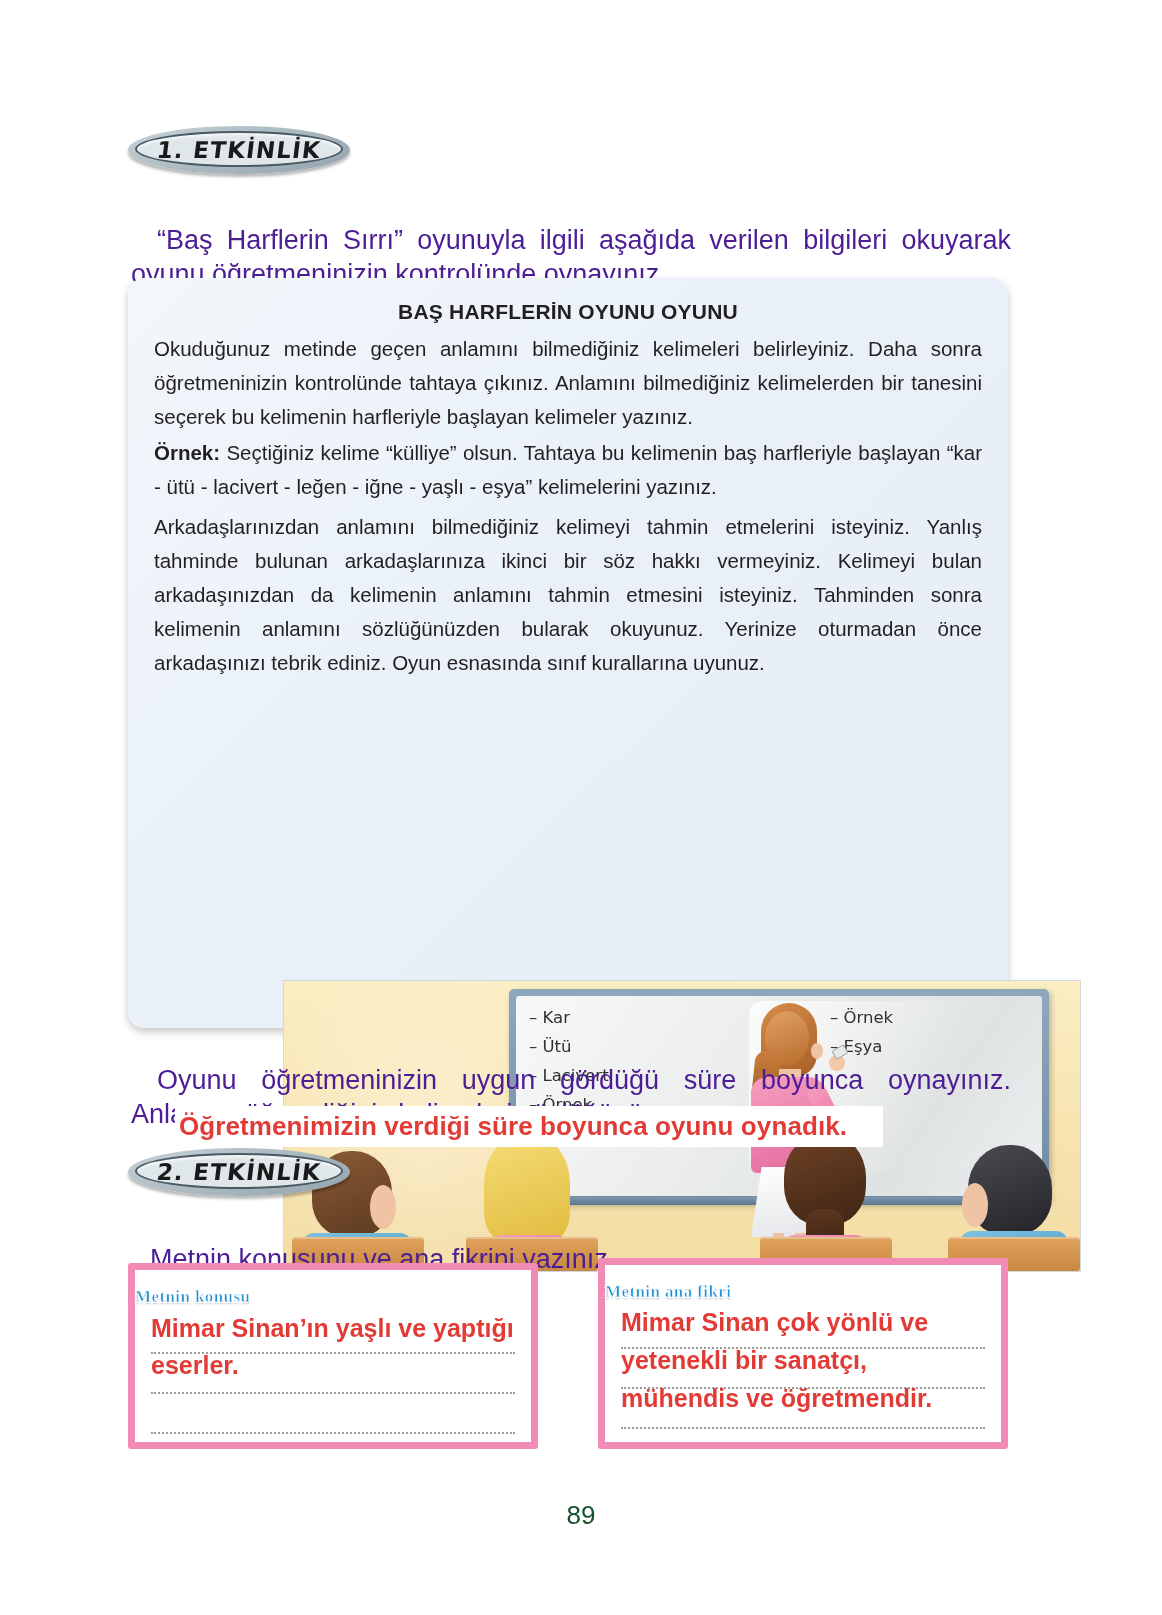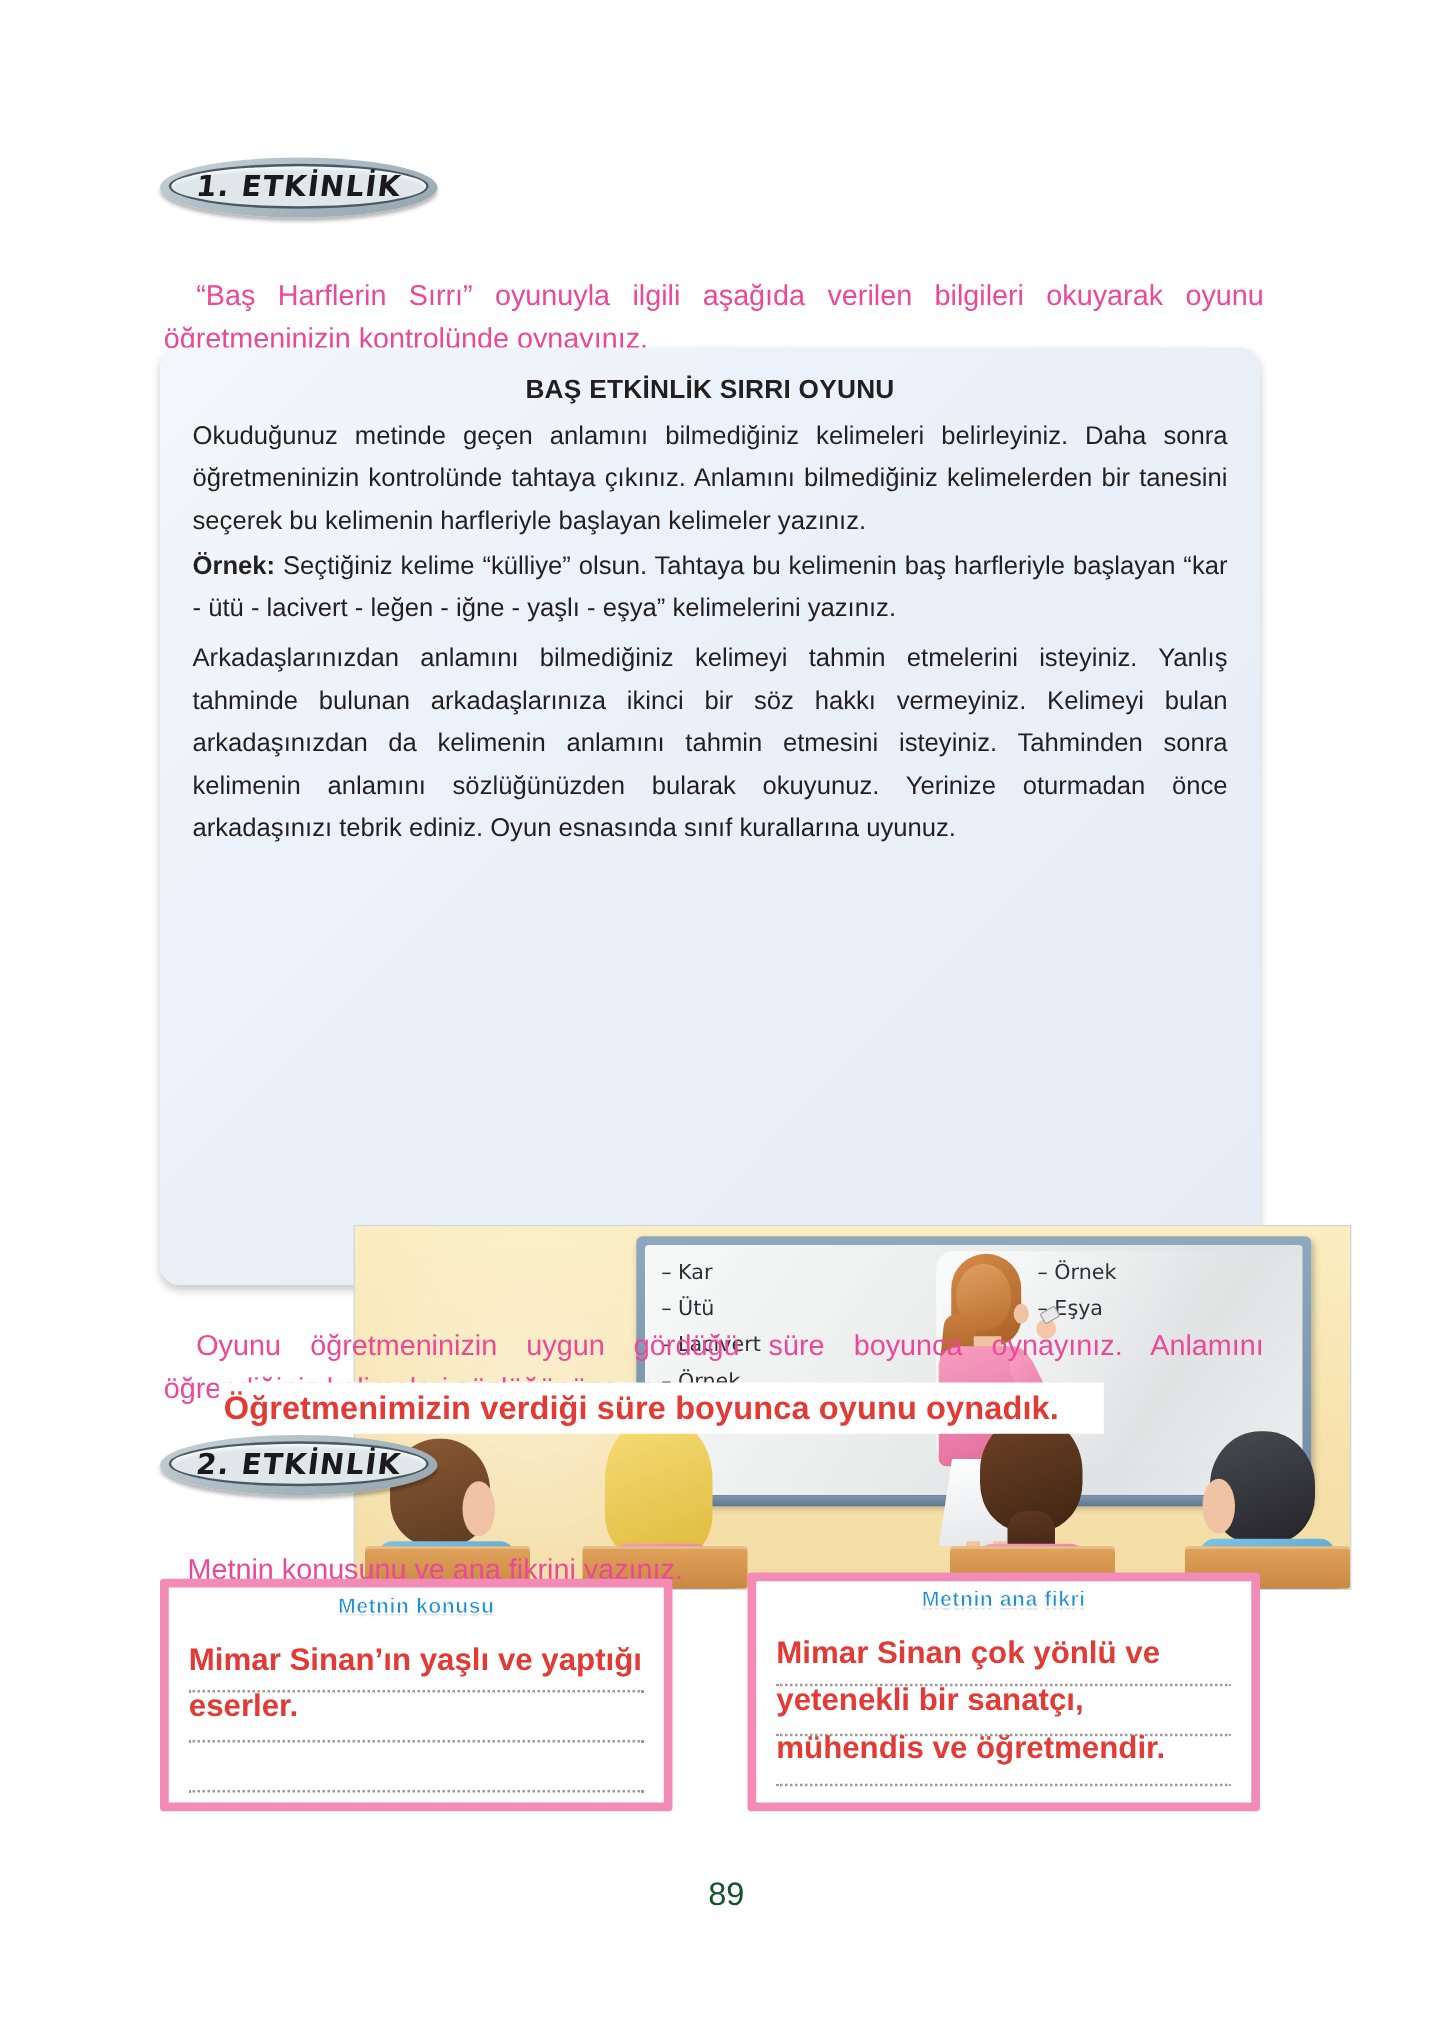--- a/index.html
+++ b/index.html
@@ -41,24 +41,24 @@
     color:#1a1a1a;
     transform:skewX(-7deg);
     white-space:nowrap;
   }
   #badge1{left:128px;top:126px;}
   #badge2{left:128px;top:1148px;}
 
   
   .para{
     position:absolute;
-    font-size:23px;
+    font-size:27px;
     line-height:34px;
     text-align:justify;
-    color:#ec4899;
+    color:#4c1d95;
   }
   .para .ind{display:inline-block;width:26px;}
 
   #intro{left:131px;top:196px;width:880px;}
   #after-img{left:131px;top:1036px;width:880px;}
   #etk2-q{left:150px;top:1215px;width:860px;text-align:left;}
 
   
   #infobox{
     position:absolute;left:128px;top:278px;width:880px;height:750px;
@@ -161,23 +161,22 @@
   
   .pinkbox{
     position:absolute;
     background:#ffffff;
     border:7px solid #f28cb6;
     border-radius:3px;
   }
   #pb-left{left:128px;top:1263px;width:396px;height:172px;}
   #pb-right{left:598px;top:1258px;width:396px;height:177px;}
   .pb-title{
-    position:absolute;left:0;right:0;top:5px;
-    text-align:center;
-    font-family:Liberation Sans, sans-serif;
+    position:absolute;left:0;right:0;top:17px;
+    font-family:Liberation Serif, serif;
     font-size:17px;font-weight:bold;letter-spacing:.4px;
     color:#1f8fd4;
     -webkit-text-stroke:0.6px #ffffff;
     text-shadow:
       1px 1px 0 #ffffff, -1px 1px 0 #ffffff,
       1px -1px 0 #ffffff, -1px -1px 0 #ffffff,
       0 2px 2px rgba(0,0,0,.25);
   }
   .pb-lines{position:absolute;left:16px;right:16px;top:44px;}
   .pb-line{
@@ -203,21 +202,21 @@
 
   <div class="etk-badge" id="badge1">
     <span class="ring"></span>
     <span class="ring2"></span>
     <span class="lbl">1. ETKİNLİK</span>
   </div>
 
   <p class="para" id="intro"><span class="ind"></span><span>“Baş Harflerin Sırrı” oyunuyla ilgili aşağıda verilen bilgileri okuyarak oyunu öğretmeninizin kontrolünde oynayınız.</span></p>
 
   <div id="infobox">
-    <div class="title">BAŞ ETKİNLİK SIRRI OYUNU</div>
+    <div class="title">BAŞ HARFLERİN OYUNU OYUNU</div>
 
     <div class="bp" id="bp2"><span class="ind"></span><b>Örnek:</b><span> Seçtiğiniz kelime “külliye” olsun. Tahtaya bu kelimenin baş harfleriyle başlayan “kar - ütü - lacivert - leğen - iğne - yaşlı - eşya”  kelimelerini yazınız.</span></div>
 
     <div class="bp" id="bp1"><span class="ind"></span><span>Okuduğunuz metinde geçen anlamını bilmediğiniz kelimeleri belirleyiniz. Daha sonra öğretmeninizin kontrolünde tahtaya çıkınız. Anlamını bilmediğiniz kelimelerden bir tanesini seçerek bu kelimenin harfleriyle başlayan kelimeler yazınız.</span></div>
 
     <div class="bp" id="bp3"><span class="ind"></span><span>Arkadaşlarınızdan anlamını bilmediğiniz kelimeyi tahmin etmelerini isteyiniz. Yanlış tahminde bulunan arkadaşlarınıza ikinci bir söz hakkı vermeyiniz. Kelimeyi bulan arkadaşınızdan da kelimenin anlamını tahmin etmesini isteyiniz. Tahminden sonra kelimenin anlamını sözlüğünüzden bularak okuyunuz. Yerinize oturmadan önce arkadaşınızı tebrik ediniz. Oyun esnasında sınıf kurallarına uyunuz.</span></div>
 
     <div id="illus">
       <div class="wall"></div>
       <div class="wall-glow"></div>

